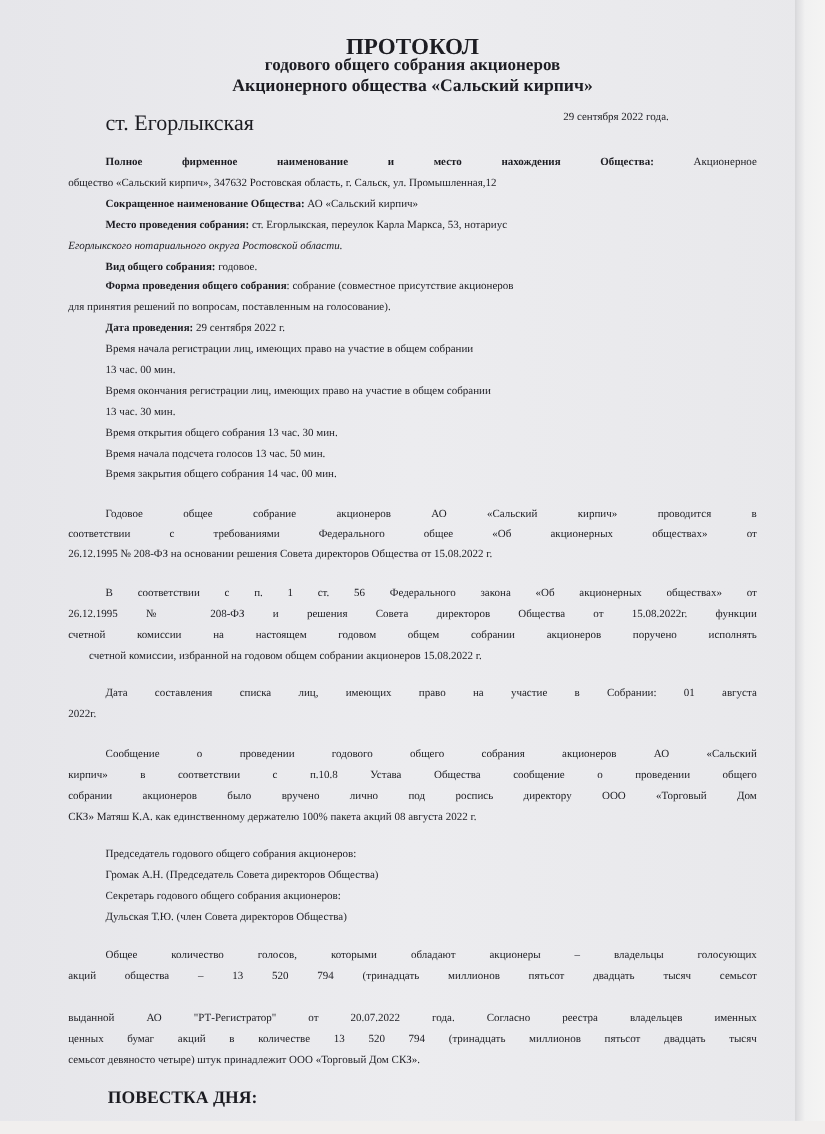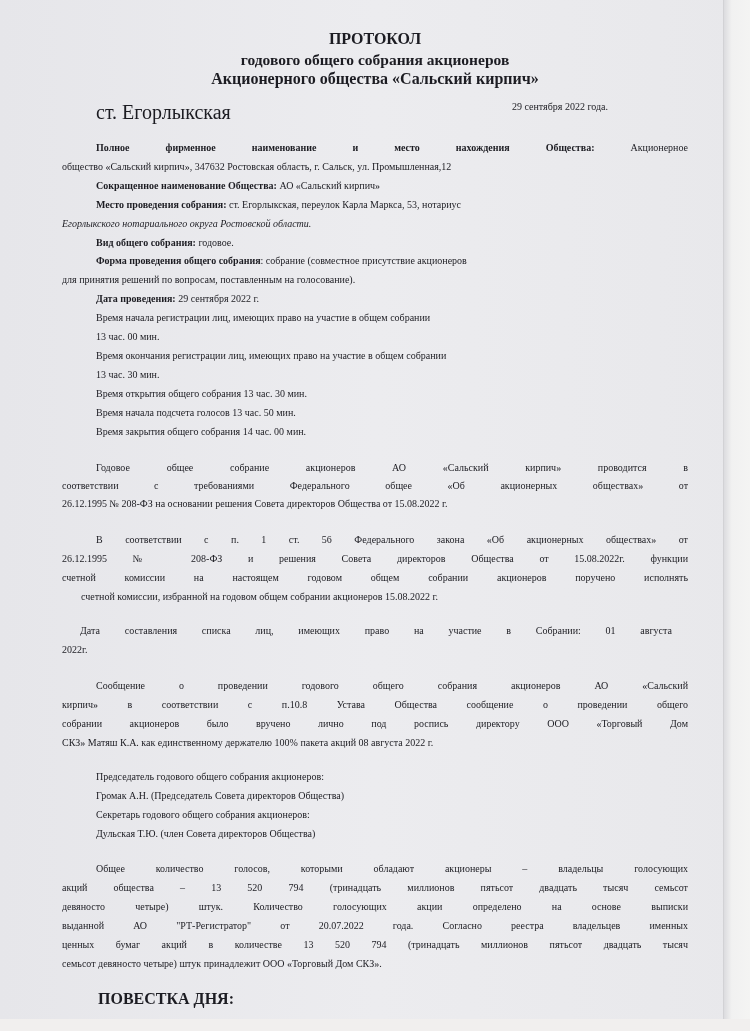--- a/index.html
+++ b/index.html
@@ -16,21 +16,21 @@
   .right-edge {
     position:absolute; top:0; right:0; width:26px; height:1031px;
     background:linear-gradient(90deg,#dcdcdf 0%,#f1f1f1 30%,#f4f4f3 100%);
     border-left:1px solid #d2d2d5;
   }
   .bottom-edge {
     position:absolute; left:0; bottom:0; width:750px; height:12px;
     background:#f1efee;
   }
   .title { position:absolute; left:0; width:750px; text-align:center; font-weight:bold; font-size:15.5px; }
-  .t1 { top:30px; font-size:16px; }
+  .t1 { top:30px; font-size:21px; }
   .t2 { top:51px; }
   .t3 { top:70px; font-size:16px; }
   .place { position:absolute; left:96px; top:101px; font-size:20px; }
   .date  { position:absolute; left:512px; top:101px; font-size:10px; }
 
   .line { position:absolute; font-size:10px; white-space:nowrap; line-height:18px; }
   .just { text-align:justify; text-align-last:justify; white-space:normal; }
   b { font-weight:bold; }
 </style>
 </head>
@@ -72,34 +72,33 @@
 
   <div class="line just" style="left:96px; top:459px; width:592px;">Годовое общее собрание акционеров АО «Сальский кирпич» проводится в</div>
   <div class="line just" style="left:62px; top:477px; width:626px;">соответствии с требованиями Федерального общее «Об акционерных обществах» от</div>
   <div class="line" style="left:62px; top:495px;">26.12.1995 № 208-ФЗ на основании решения Совета директоров Общества от 15.08.2022 г.</div>
 
   <div class="line just" style="left:96px; top:531px; width:592px;">В соответствии с п. 1 ст. 56 Федерального закона «Об акционерных обществах» от</div>
   <div class="line just" style="left:62px; top:550px; width:626px;">26.12.1995 № 208-ФЗ  и решения Совета директоров Общества от 15.08.2022г. функции</div>
   <div class="line just" style="left:62px; top:569px; width:626px;">счетной комиссии на настоящем годовом общем собрании акционеров поручено исполнять</div>
   <div class="line" style="left:62px; top:588px;margin-left:19px;">счетной комиссии, избранной на годовом общем собрании акционеров 15.08.2022 г.</div>
 
-  <div class="line just" style="left:80px; top:622px; width:592px;">Дата составления списка лиц, имеющих право на участие в Собрании: 01 августа</div>
+  <div class="line just" style="left:96px; top:622px; width:592px;">Дата составления списка лиц, имеющих право на участие в Собрании: 01 августа</div>
   <div class="line" style="left:62px; top:641px;">2022г.</div>
 
   <div class="line just" style="left:96px; top:677px; width:592px;">Сообщение о проведении годового общего собрания акционеров АО «Сальский</div>
   <div class="line just" style="left:62px; top:696px; width:626px;">кирпич» в соответствии с п.10.8  Устава Общества сообщение о проведении общего</div>
   <div class="line just" style="left:62px; top:715px; width:626px;">собрании акционеров было вручено лично под роспись директору ООО «Торговый Дом</div>
   <div class="line" style="left:62px; top:734px;">СКЗ» Матяш К.А. как единственному держателю 100% пакета акций 08 августа 2022 г.</div>
 
   <div class="line" style="left:96px; top:768px;">Председатель годового общего собрания акционеров:</div>
   <div class="line" style="left:96px; top:787px;">Громак А.Н. (Председатель Совета директоров Общества)</div>
   <div class="line" style="left:96px; top:806px;">Секретарь годового общего собрания акционеров:</div>
   <div class="line" style="left:96px; top:825px;">Дульская Т.Ю. (член Совета директоров Общества)</div>
 
   <div class="line just" style="left:96px; top:860px; width:592px;">Общее количество голосов, которыми обладают акционеры – владельцы голосующих</div>
   <div class="line just" style="left:62px; top:879px; width:626px;">акций общества – 13 520 794 (тринадцать миллионов пятьсот двадцать тысяч семьсот</div>
-  <div class="line just" style="left:62px; top:898px; width:626px;">девяносто четыре) штук. Количество голосующих акции определено на основе выписки</div>
   <div class="line just" style="left:62px; top:917px; width:626px;">выданной АО "РТ-Регистратор" от 20.07.2022 года. Согласно  реестра владельцев именных</div>
   <div class="line just" style="left:62px; top:936px; width:626px;">ценных бумаг акций в количестве 13 520 794 (тринадцать миллионов пятьсот двадцать тысяч</div>
   <div class="line" style="left:62px; top:955px;">семьсот девяносто четыре) штук принадлежит ООО «Торговый Дом СКЗ».</div>
 
   <div class="line" style="left:98px; top:990px; font-weight:bold; font-size:16px;">ПОВЕСТКА ДНЯ:</div>
 </div>
 
 </body></html>

